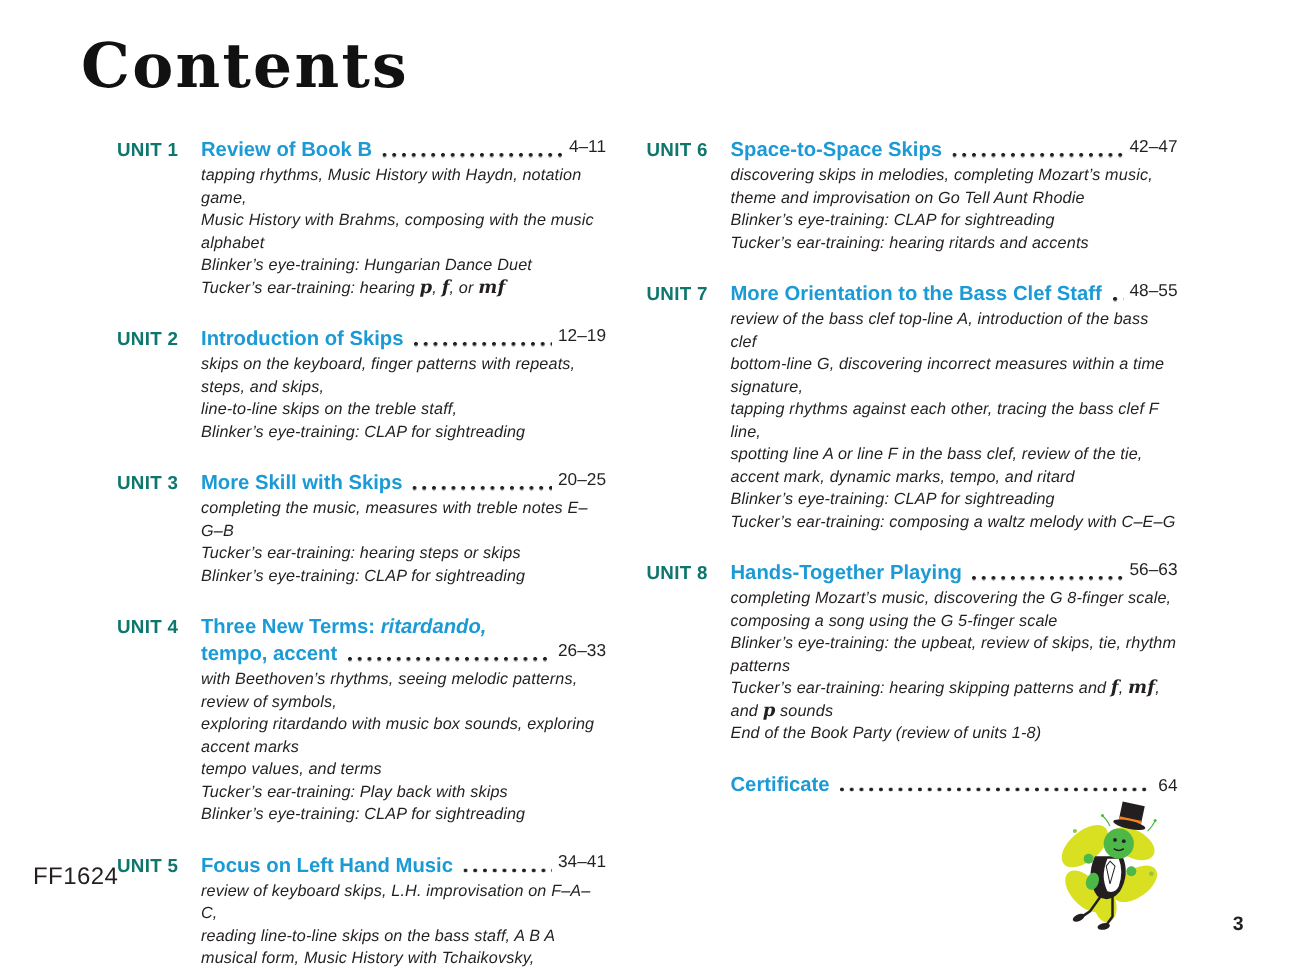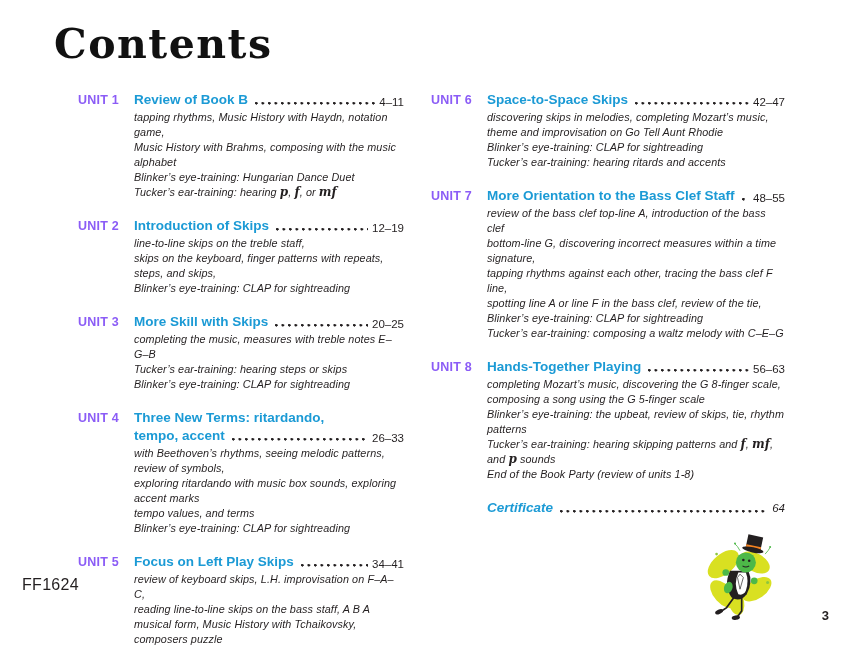--- a/index.html
+++ b/index.html
@@ -11,40 +11,40 @@
     position:absolute;left:54px;top:20px;margin:0;
     font-family:"DejaVu Serif",serif;font-weight:700;font-size:41px;
     letter-spacing:1.5px;color:#111;
   }
   .col{position:absolute;top:92px;}
   .col-left{left:78px;width:326px;}
   .col-right{left:431px;width:354px;}
   .unit{display:flex;align-items:flex-start;margin-bottom:18px;}
   .unit-label{
     width:56px;flex:0 0 56px;font-weight:bold;font-size:12.5px;
-    color:#8b5cf6;letter-spacing:0.2px;padding-top:1px;white-space:nowrap;
+    color:#0f766e;letter-spacing:0.2px;padding-top:1px;white-space:nowrap;
   }
   .unit-body{flex:1;min-width:0;}
-  .title-row{display:flex;align-items:flex-end;margin-bottom:2px;}
+  .title-row{display:flex;align-items:flex-start;margin-bottom:2px;}
   .t-title{
     color:#1b9ad5;font-weight:bold;font-size:13.5px;line-height:16px;white-space:nowrap;
   }
-  .t-title .ital{}
+  .t-title .ital{font-style:italic;}
   .leader{
     flex:1;height:3px;align-self:flex-end;margin:0 4px 3px 7px;
     background-image:radial-gradient(circle at 1.3px 1.3px,#231f20 1.1px,transparent 1.5px);
     background-size:6.5px 3px;background-repeat:repeat-x;background-position:left bottom;
   }
   .t-pages{font-size:11.5px;color:#231f20;white-space:nowrap;}
   .desc{font-style:italic;font-size:10.8px;line-height:15px;letter-spacing:0.1px;}
   .dyn{
     font-family:"DejaVu Serif",serif;font-weight:bold;font-style:italic;
     font-size:12px;line-height:1;
   }
-  .cert-row{display:flex;align-items:baseline;margin-left:56px;margin-top:18px;font-style:italic;}
+  .cert-row{display:flex;align-items:baseline;margin-left:56px;margin-top:18px;}
   .footer-left{position:absolute;left:22px;top:576px;font-size:16px;letter-spacing:0.3px;text-align:center;}
   .footer-right{position:absolute;right:22px;top:608px;font-size:13px;font-weight:bold;}
   .mascot{position:absolute;left:694px;top:534px;width:92px;height:92px;}
 </style>
 </head>
 <body>
 
 <div class="page">
 
   <h1 class="contents-title">Contents</h1>
@@ -67,22 +67,22 @@
     </div>
 
     <div class="unit">
       <div class="unit-label">UNIT 2</div>
       <div class="unit-body">
         <div class="title-row">
           <span class="t-title">Introduction of Skips</span>
           <span class="leader"></span>
           <span class="t-pages">12–19</span>
         </div>
+        <div class="desc">skips on the keyboard, finger patterns with repeats, steps, and skips,</div>
         <div class="desc">line-to-line skips on the treble staff,</div>
-        <div class="desc">skips on the keyboard, finger patterns with repeats, steps, and skips,</div>
         <div class="desc">Blinker’s eye-training: CLAP for sightreading</div>
       </div>
     </div>
 
     <div class="unit">
       <div class="unit-label">UNIT 3</div>
       <div class="unit-body">
         <div class="title-row">
           <span class="t-title">More Skill with Skips</span>
           <span class="leader"></span>
@@ -101,29 +101,30 @@
           <span class="t-title"><span>Three New Terms: </span><span class="ital">ritardando,</span></span>
         </div>
         <div class="title-row">
           <span class="t-title">tempo, accent</span>
           <span class="leader"></span>
           <span class="t-pages">26–33</span>
         </div>
         <div class="desc">with Beethoven’s rhythms, seeing melodic patterns, review of symbols,</div>
         <div class="desc">exploring ritardando with music box sounds, exploring accent marks</div>
         <div class="desc">tempo values, and terms</div>
+        <div class="desc">Tucker’s ear-training: Play back with skips</div>
         <div class="desc">Blinker’s eye-training: CLAP for sightreading</div>
       </div>
     </div>
 
     <div class="unit">
       <div class="unit-label">UNIT 5</div>
       <div class="unit-body">
         <div class="title-row">
-          <span class="t-title">Focus on Left Play Skips</span>
+          <span class="t-title">Focus on Left Hand Music</span>
           <span class="leader"></span>
           <span class="t-pages">34–41</span>
         </div>
         <div class="desc">review of keyboard skips, L.H. improvisation on F–A–C,</div>
         <div class="desc">reading line-to-line skips on the bass staff, A B A</div>
         <div class="desc">musical form, Music History with Tchaikovsky, composers puzzle</div>
 
       </div>
     </div>
 
@@ -151,20 +152,21 @@
       <div class="unit-body">
         <div class="title-row">
           <span class="t-title">More Orientation to the Bass Clef Staff</span>
           <span class="leader"></span>
           <span class="t-pages">48–55</span>
         </div>
         <div class="desc">review of the bass clef top-line A, introduction of the bass clef</div>
         <div class="desc">bottom-line G, discovering incorrect measures within a time signature,</div>
         <div class="desc">tapping rhythms against each other, tracing the bass clef F line,</div>
         <div class="desc">spotting line A or line F in the bass clef, review of the tie,</div>
+        <div class="desc">accent mark, dynamic marks, tempo, and ritard</div>
         <div class="desc">Blinker’s eye-training: CLAP for sightreading</div>
         <div class="desc">Tucker’s ear-training: composing a waltz melody with C–E–G</div>
       </div>
     </div>
 
     <div class="unit">
       <div class="unit-label">UNIT 8</div>
       <div class="unit-body">
         <div class="title-row">
           <span class="t-title">Hands-Together Playing</span>

